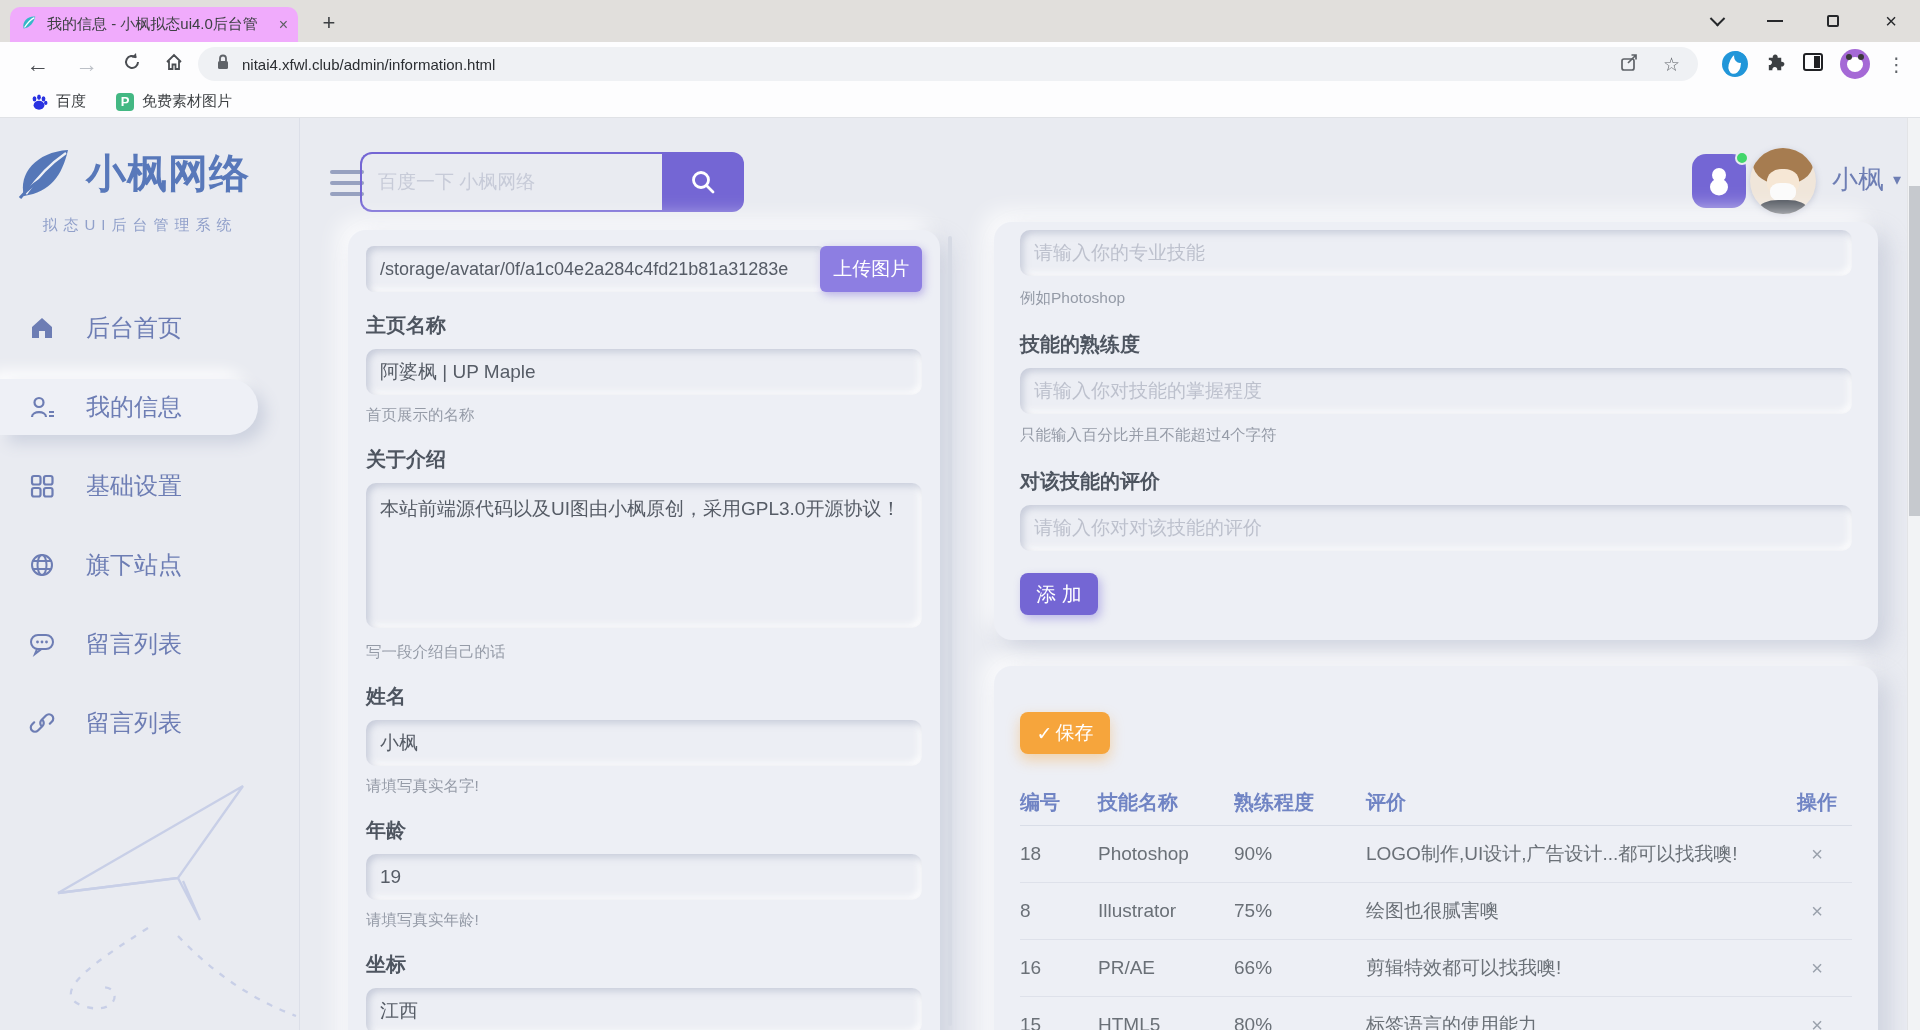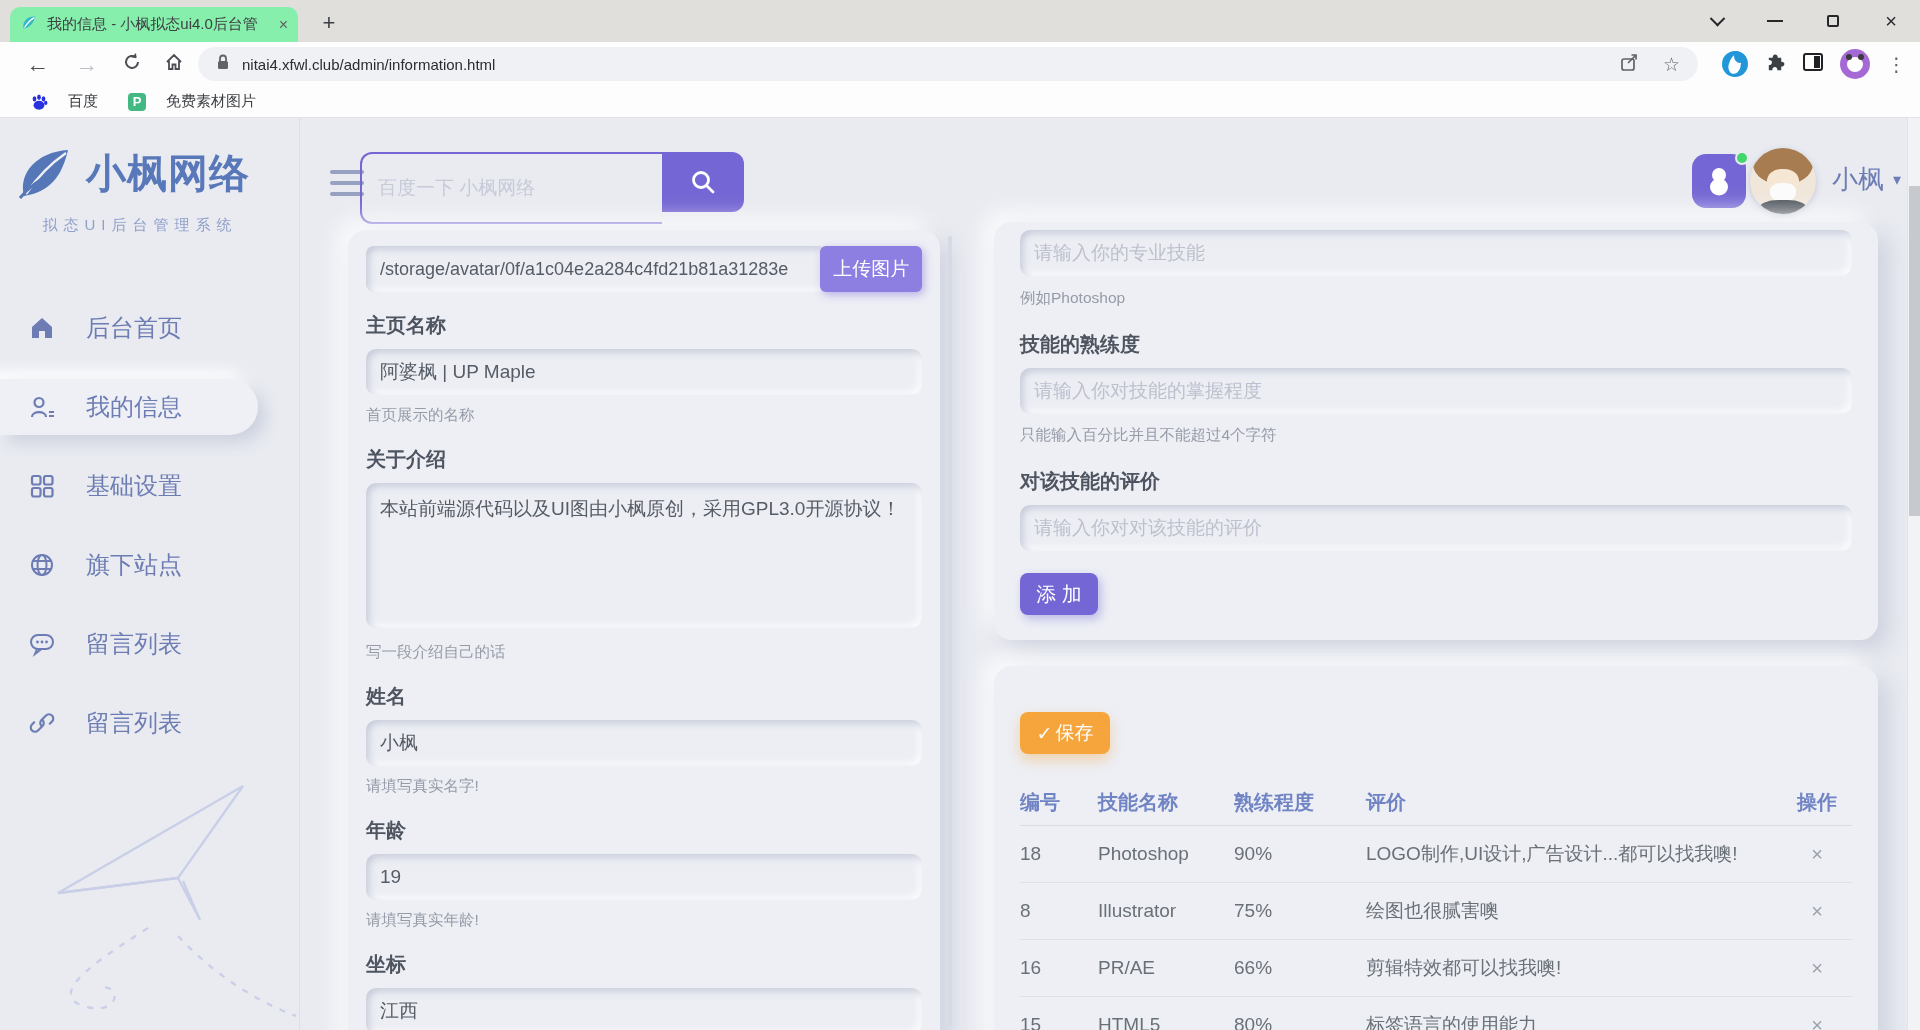--- a/index.html
+++ b/index.html
@@ -1,21 +1,21 @@
 <!DOCTYPE html>
 <html><head>
 <meta charset="utf-8">
 <style>
   * { margin:0; padding:0; box-sizing:border-box; }
   html,body { width:1920px; height:1030px; overflow:hidden; font-family:"Liberation Sans","DejaVu Sans",sans-serif; }
   body { background:#e9ebf1; position:relative; }
 
   
   .tabbar { position:absolute; left:0; top:0; width:1920px; height:42px; background:#e1dfdc; }
-  .tab { position:absolute; left:10px; top:7px; width:288px; height:35px; background:#86efac; border-radius:10px 10px 0 0; display:flex; align-items:center; padding:0 10px; gap:9px; }
+  .tab { position:absolute; left:10px; top:7px; width:288px; height:35px; background:#f0abfc; border-radius:10px 10px 0 0; display:flex; align-items:center; padding:0 10px; gap:9px; }
   .tab-title { flex:1; font-size:15px; color:#3d4043; white-space:nowrap; overflow:hidden; }
   .tab-close { font-size:16px; color:#5c5f62; cursor:pointer; }
   .newtab { position:absolute; left:316px; top:10px; width:26px; height:26px; display:flex; align-items:center; justify-content:center; font-size:22px; color:#3d4043; cursor:pointer; }
   .winctl { position:absolute; right:0; top:0; height:42px; display:flex; }
   .winctl > div { width:58px; height:42px; display:flex; align-items:center; justify-content:center; cursor:pointer; }
   .chev { width:11px; height:11px; border-left:2px solid #26282b; border-bottom:2px solid #26282b; transform:rotate(-45deg) translate(2px,-2px); }
   .minim { width:16px; height:2px; background:#26282b; }
   .restore { position:relative; width:12px; height:12px; border:2px solid #26282b; border-radius:2px; background:#e1dfdc; }
   .restore::before { content:""; position:absolute; top:-6px; left:3px; width:11px; height:11px; border:2px solid #26282b; border-radius:2px; z-index:-1; }
   .winx { font-size:20px; color:#26282b; }
@@ -29,21 +29,21 @@
   .tb-right { position:absolute; right:14px; top:0; height:44px; display:flex; align-items:center; gap:17px; }
   .ext-blue { width:26px; height:26px; border-radius:50%; background:#2196d9; position:relative; overflow:hidden; cursor:pointer; }
   .ext-blue::before { content:""; position:absolute; left:7px; top:3px; width:12px; height:20px; background:#fff; border-radius:50% 50% 50% 50%/60% 60% 40% 40%; transform:rotate(14deg); }
   .ext-blue::after { content:""; position:absolute; left:12px; top:-2px; width:12px; height:14px; background:#2196d9; border-radius:50%; }
   .prof-av { width:30px; height:30px; border-radius:50%; background:#a569d6; position:relative; cursor:pointer; }
   .prof-av::before { content:""; position:absolute; left:7px; top:8px; width:16px; height:15px; background:#fff; border-radius:50%; }
   .prof-av::after { content:""; position:absolute; left:6px; top:5px; width:6px; height:6px; background:#3a3a3a; border-radius:50%; box-shadow:12px 0 0 #3a3a3a; }
   .dots { font-size:19px; color:#5f6368; cursor:pointer; }
 
   .bookmarks { position:absolute; left:0; top:86px; width:1920px; height:32px; background:#fdfdfe; border-bottom:1px solid #e0e2e6; display:flex; align-items:center; }
-  .bm { display:flex; align-items:center; gap:20px; cursor:pointer; margin-left:30px; }
+  .bm { display:flex; align-items:center; gap:8px; cursor:pointer; margin-left:30px; }
   .bm-label { font-size:15px; color:#3d4043; }
   .p-ico { width:18px; height:18px; background:#43b883; border-radius:4px; color:#fff; font-size:13px; font-weight:bold; display:flex; align-items:center; justify-content:center; }
 
   
   .page { position:absolute; left:0; top:118px; width:1920px; height:912px; background:#e9ebf1; overflow:hidden; }
   .vscroll { position:absolute; right:0; top:0; width:13px; height:912px; background:#f2f3f5; border-left:1px solid #e3e4e7; }
   .vthumb { position:absolute; left:1px; top:68px; width:11px; height:330px; background:#c6c9ce; cursor:pointer; }
 
   
   .sidebar { position:absolute; left:0; top:0; width:300px; height:912px; border-right:1px solid #dcdfe8; }
@@ -52,21 +52,21 @@
   .logo-sub { position:absolute; left:0; top:98px; width:280px; text-align:center; font-size:15px; letter-spacing:6px; color:#91a0ca; }
   .menu { position:absolute; left:0; top:182px; width:300px; }
   .mitem { height:56px; margin-bottom:23px; display:flex; align-items:center; padding-left:28px; gap:30px; color:#6d7db4; font-size:24px; cursor:pointer; }
   .mitem.active { width:258px; border-radius:0 30px 30px 0; background:#eef0f6; box-shadow:8px 8px 16px #cdd2df,-8px -8px 16px #ffffff; }
   .plane-art { position:absolute; left:28px; top:650px; }
 
   
   .hamburger { position:absolute; left:330px; top:52px; width:34px; height:26px; display:flex; flex-direction:column; justify-content:space-between; cursor:pointer; }
   .hamburger span { height:4px; background:#97a1c0; border-radius:2px; }
   .search-wrap { position:absolute; left:360px; top:34px; display:flex; }
-  .search-input { width:302px; height:72px; border:2px solid #7466d4; border-right:none; border-radius:12px 0 0 12px; background:transparent; padding:0 16px; font-size:19px; color:#666c78; outline:none; font-family:inherit; }
+  .search-input { width:302px; height:60px; border:2px solid #7466d4; border-right:none; border-radius:12px 0 0 12px; background:transparent; padding:0 16px; font-size:19px; color:#666c78; outline:none; font-family:inherit; }
   .search-input::placeholder { color:#c7cbd8; }
   .search-btn { width:82px; height:60px; background:#7466d4; border:none; border-radius:0 12px 12px 0; display:flex; align-items:center; justify-content:center; cursor:pointer; }
   .qq-btn { position:absolute; left:1692px; top:36px; width:54px; height:54px; background:#7466d4; border-radius:14px; display:flex; align-items:center; justify-content:center; cursor:pointer; }
   .online-dot { position:absolute; right:-3px; top:-3px; width:14px; height:14px; background:#42d66b; border:2px solid #e9ebf1; border-radius:50%; }
   .avatar { position:absolute; left:1750px; top:30px; width:66px; height:66px; border-radius:50%; background:#f0e6da; overflow:hidden; box-shadow:0 2px 6px rgba(120,130,160,.35); cursor:pointer; }
   .avatar .hair { position:absolute; top:-5px; left:3px; width:60px; height:42px; background:#a67c50; border-radius:50%; }
   .avatar .face { position:absolute; top:21px; left:17px; width:32px; height:27px; background:#f6e7d5; border-radius:45%; }
   .avatar .mask { position:absolute; top:35px; left:20px; width:26px; height:19px; background:#fbfbfb; border-radius:40% 40% 50% 50%; }
   .avatar .body { position:absolute; bottom:-7px; left:9px; width:48px; height:21px; background:#4a4f58; border-radius:40%; }
   .username { position:absolute; left:1832px; top:44px; font-size:26px; color:#6e7eb4; cursor:pointer; display:flex; align-items:center; gap:9px; }

